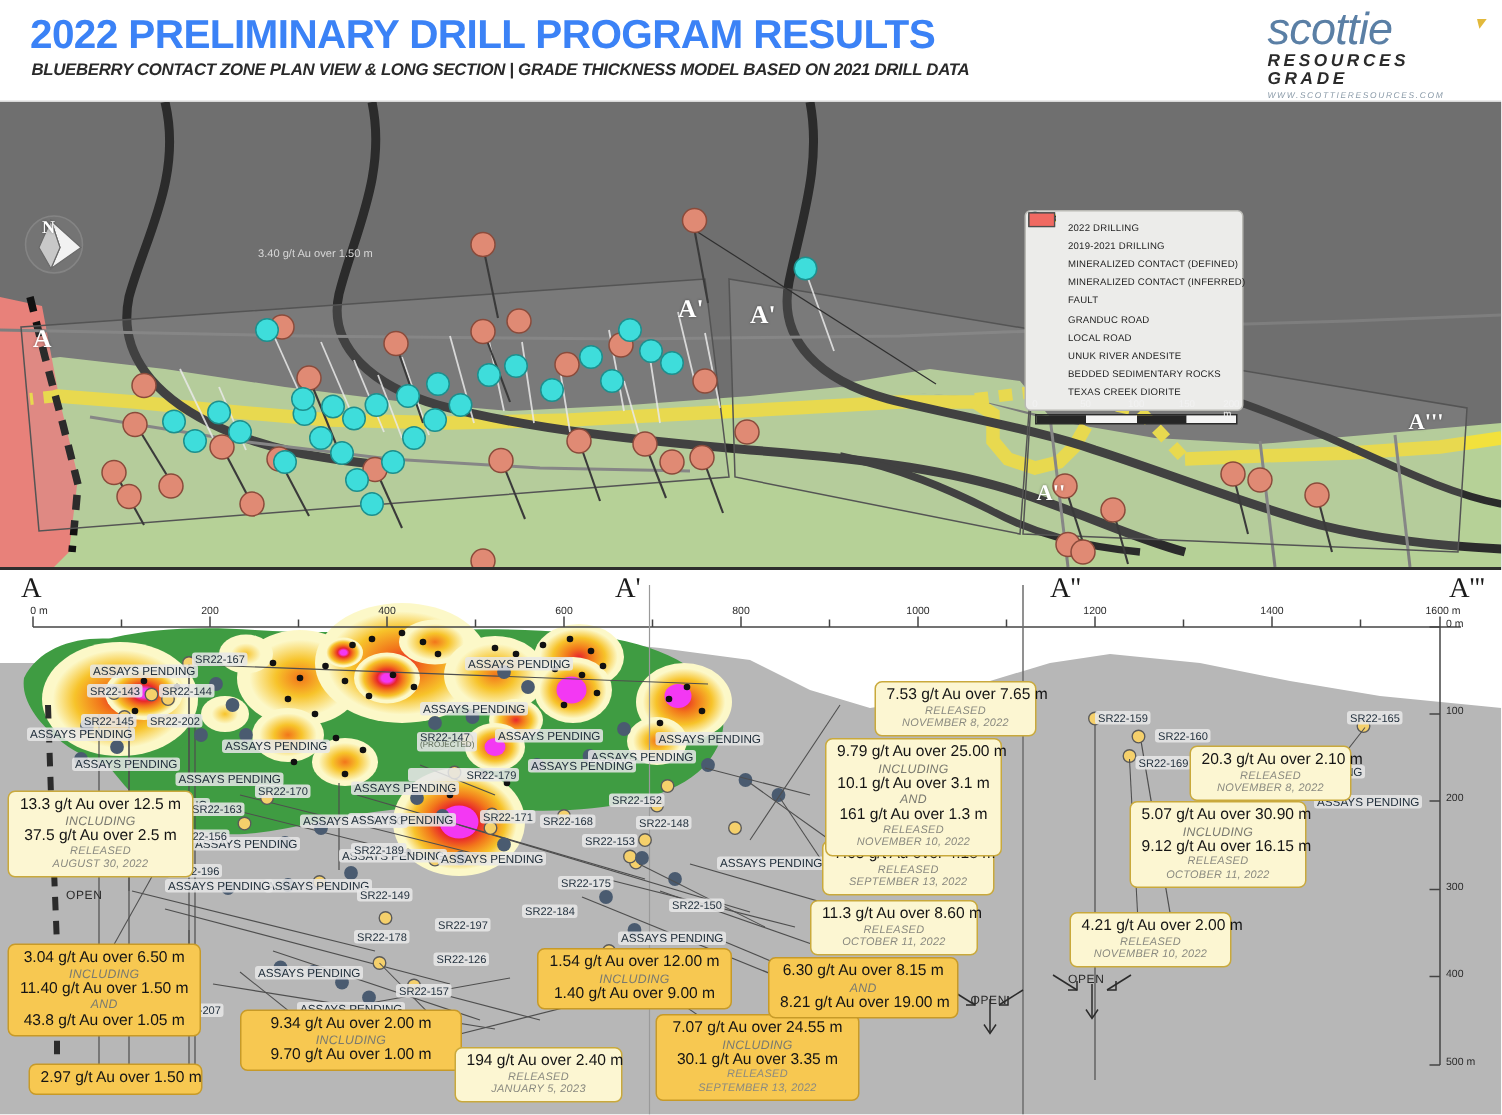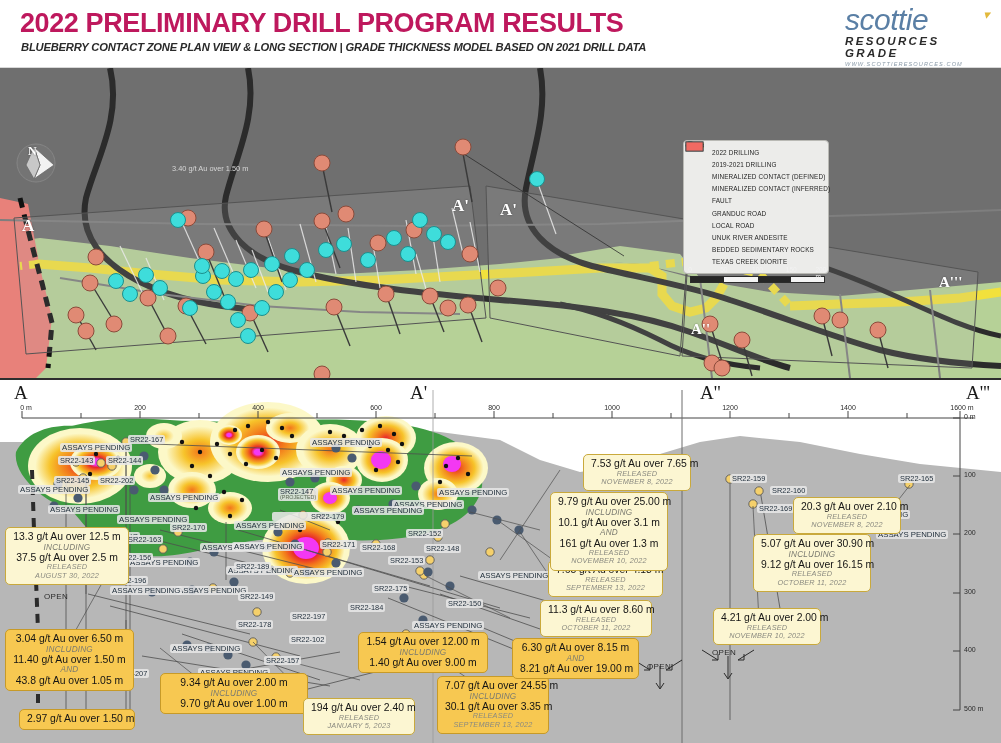--- a/index.html
+++ b/index.html
@@ -3,21 +3,21 @@
 <meta charset="utf-8">
 <style>
   * { box-sizing: border-box; }
   html, body { margin:0; padding:0; background:#ffffff; }
   body { font-family:"Liberation Sans", sans-serif; }
 
   #page { position:relative; width:1001px; height:743px; overflow:hidden; background:#fff; }
 
   
   #header { position:absolute; left:0; top:0; width:1001px; height:68px; background:#ffffff; border-bottom:1px solid #d8d8d8;}
-  #title { position:absolute; left:20px; top:8px; font-weight:bold; font-size:27px; letter-spacing:-0.4px; color:#be185d; font-family:"Liberation Sans", sans-serif; }
+  #title { position:absolute; left:20px; top:8px; font-weight:bold; font-size:27px; letter-spacing:-0.4px; color:#3b82f6; font-family:"Liberation Sans", sans-serif; }
   #subtitle { position:absolute; left:21px; top:41px; font-size:11.2px; font-style:italic; font-weight:bold; letter-spacing:-0.2px; color:#2a2a2a; }
   #logo { position:absolute; right:6px; top:6px; width:150px; text-align:left;font-style:italic; }
   #logo .lg1 { font-size:30px; letter-spacing:-0.5px; color:#5a7fa5; font-weight:normal; line-height:28px; position:relative;}
   #logo .lg1 .tick { position:absolute; right:6px; top:-5px; color:#e2b93b; font-size:13px; }
   #logo .lg2 { font-size:11.5px; letter-spacing:2.4px; font-weight:bold; color:#2b2b2b; margin-top:1px;}
   #logo .lg3 { font-size:5.6px; letter-spacing:1.1px; color:#8a9aa8; margin-top:2px;}
   #logo .lg4 { font-size:12px; letter-spacing:0.6px; color:#4c4c4c; margin-top:2px;}
 
   
   #plan { position:absolute; left:0; top:68px; width:1001px; height:310px; background:#6f6f6f; overflow:hidden; }
@@ -713,21 +713,21 @@
     <div class="dlab" style="left:320px; top:160px;">SR22-171</div>
     <div class="dlab" style="left:360px; top:163px;">SR22-168</div>
     <div class="dlab" style="left:406px; top:149px;">SR22-152</div>
     <div class="dlab" style="left:388px; top:176px;">SR22-153</div>
     <div class="dlab" style="left:424px; top:164px;">SR22-148</div>
     <div class="dlab" style="left:446px; top:177px;margin-top:42px;">SR22-150</div>
     <div class="dlab" style="left:372px; top:204px;">SR22-175</div>
     <div class="dlab" style="left:348px; top:223px;">SR22-184</div>
     <div class="dlab" style="left:290px; top:232px;">SR22-197</div>
     <div class="dlab" style="left:236px; top:240px;">SR22-178</div>
-    <div class="dlab" style="left:289px; top:255px;">SR22-102</div>
+    <div class="dlab" style="left:289px; top:255px;">SR22-126</div>
     <div class="dlab" style="left:264px; top:276px;">SR22-157</div>
     <div class="dlab" style="left:112px; top:289px;">SR22-207</div>
     <div class="dlab" style="left:730px; top:94px;">SR22-159</div>
     <div class="dlab" style="left:770px; top:106px;">SR22-160</div>
     <div class="dlab" style="left:757px; top:124px;">SR22-169</div>
     <div class="dlab" style="left:898px; top:94px;">SR22-165</div>
 
     <div class="callout pale" style="left:5px; top:147px; width:124px;">
       <div class="main">13.3 g/t Au over 12.5 m</div>
       <div class="sub">INCLUDING</div>
@@ -759,21 +759,21 @@
       <div class="rel">RELEASED</div>
       <div class="rel">JANUARY 5, 2023</div>
     </div>
 
     <div class="callout gold" style="left:358px; top:252px; width:130px;">
       <div class="main">1.54 g/t Au over 12.00 m</div>
       <div class="sub">INCLUDING</div>
       <div class="main">1.40 g/t Au over 9.00 m</div>
     </div>
 
-    <div class="callout gold" style="left:437px; top:296px; width:112px;text-align:center;">
+    <div class="callout gold" style="left:437px; top:296px; width:136px;text-align:center;">
       <div class="main">7.07 g/t Au over 24.55 m</div>
       <div class="sub">INCLUDING</div>
       <div class="main">30.1 g/t Au over 3.35 m</div>
       <div class="rel">RELEASED</div>
       <div class="rel">SEPTEMBER 13, 2022</div>
     </div>
 
     <div class="callout gold" style="left:512px; top:258px; width:127px;">
       <div class="main">6.30 g/t Au over 8.15 m</div>
       <div class="sub">AND</div>

